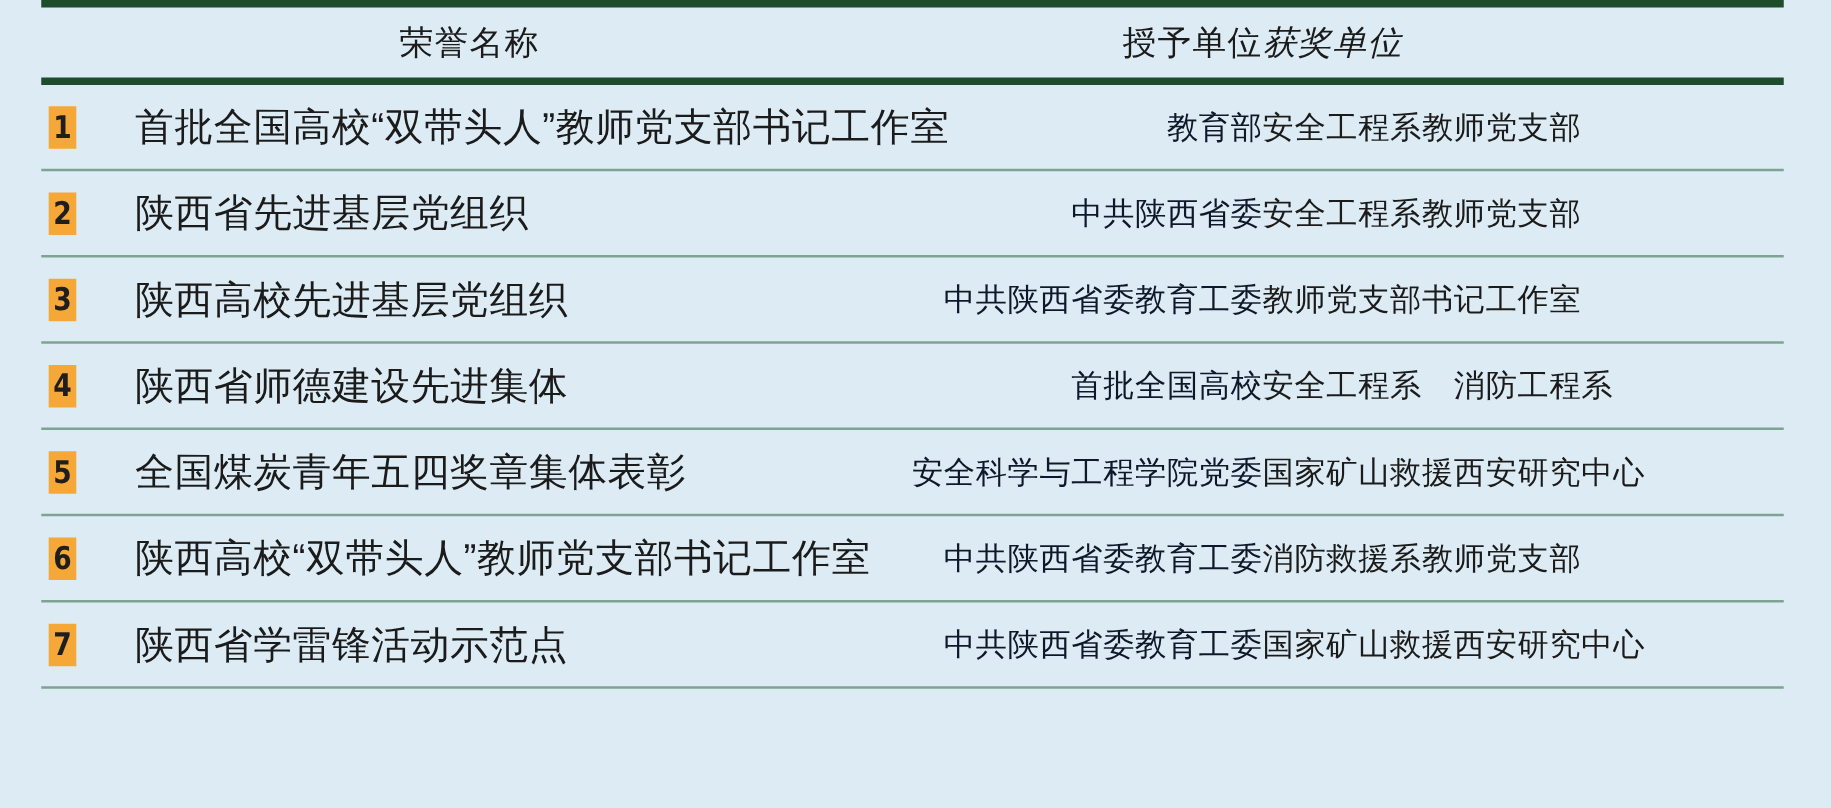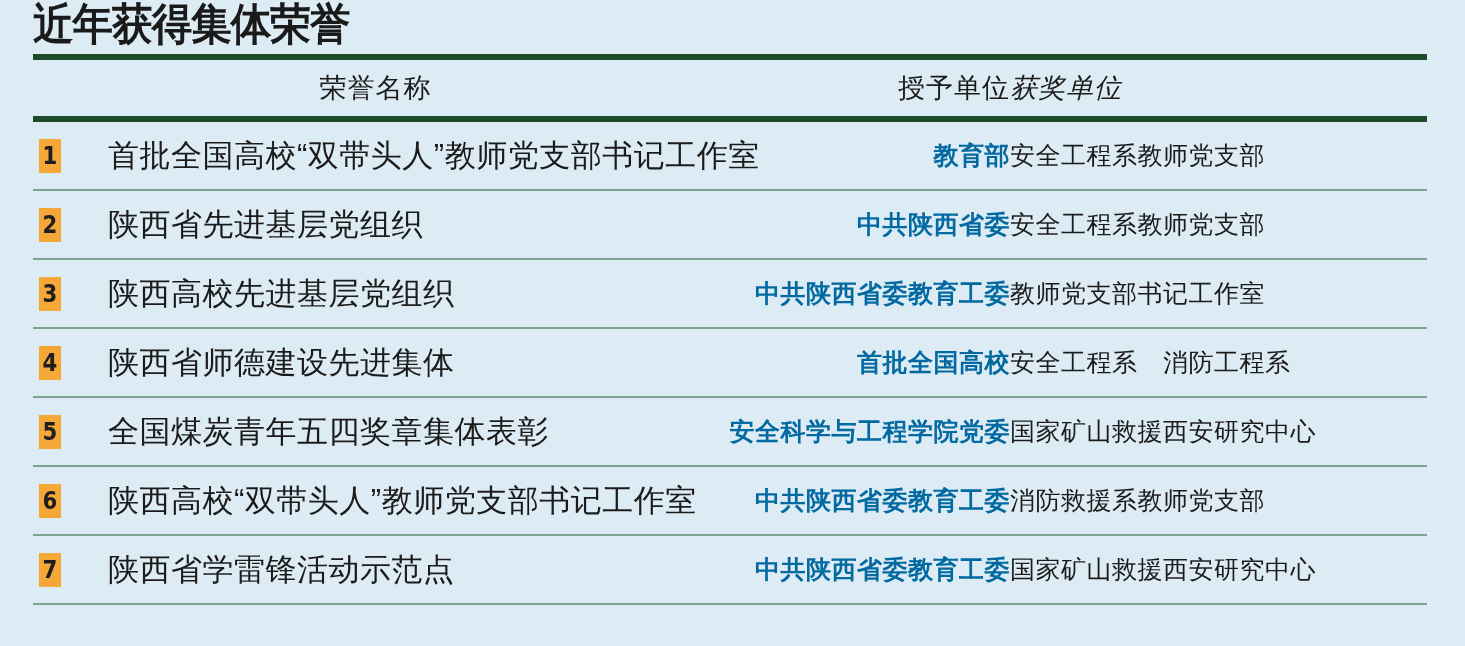--- a/index.html
+++ b/index.html
@@ -98,22 +98,22 @@
   .cell-name {
     font-size: 31px;
     color: #1b1b1b;
     text-align: left;
     padding-left: 23px !important;
     letter-spacing: 0.5px;
     white-space: nowrap;
   }
   .cell-org {
     font-size: 25px;
-    font-weight: bold;
-    color: #0369a1;
+    font-weight: normal;
+    color: #0f172a;
     text-align: right;
     letter-spacing: 0.5px;
     white-space: nowrap;
   }
   .cell-win {
     font-size: 25px;
     color: #1b1b1b;
     text-align: left;
     letter-spacing: 0.5px;
     white-space: nowrap;
@@ -123,23 +123,20 @@
     height: 2px;
     background: #7fa392;
   }
   .sep-cell { padding: 0 !important; height: 2px !important; }
 </style>
 </head>
 <body>
 
 <div class="page">
 
-  <div class="title-wrap">
-    <span class="title">近年获得集体荣誉</span>
-  </div>
 
   <div class="rule-thick"></div>
 
   <table class="tbl">
     <colgroup>
       <col class="col-pad-l">
       <col class="col-badge">
       <col class="col-name">
       <col class="col-org">
       <col class="col-win">

